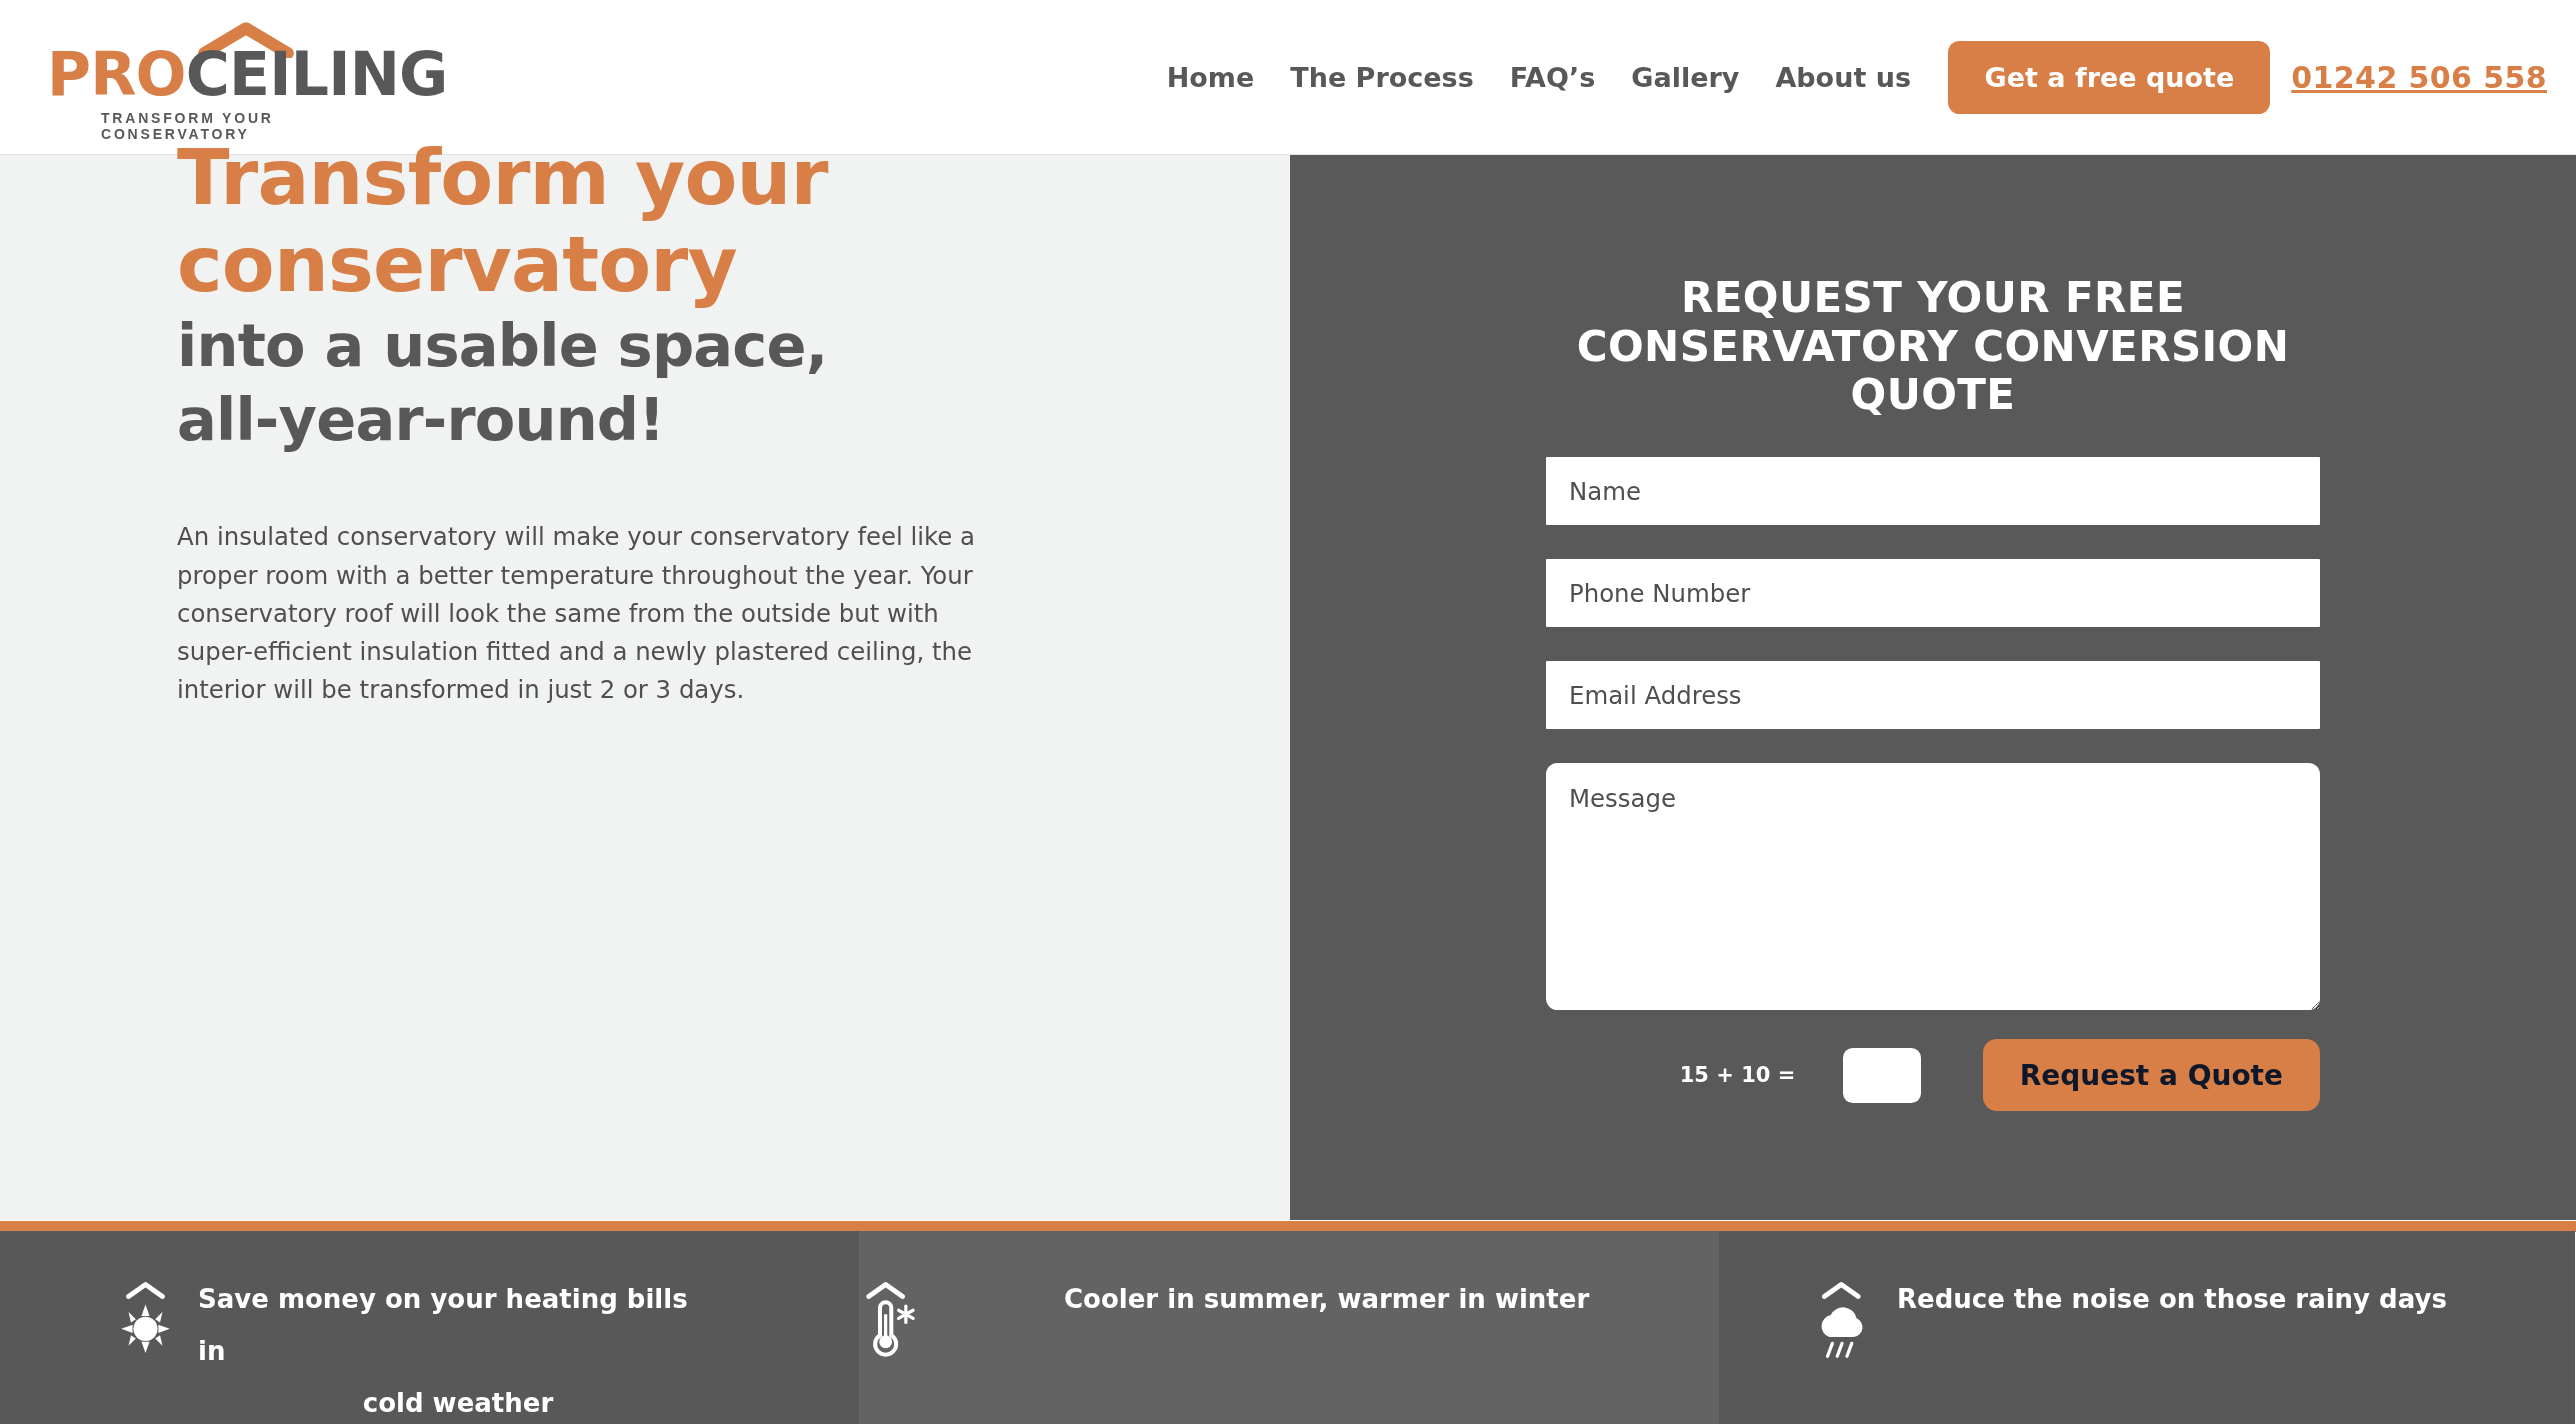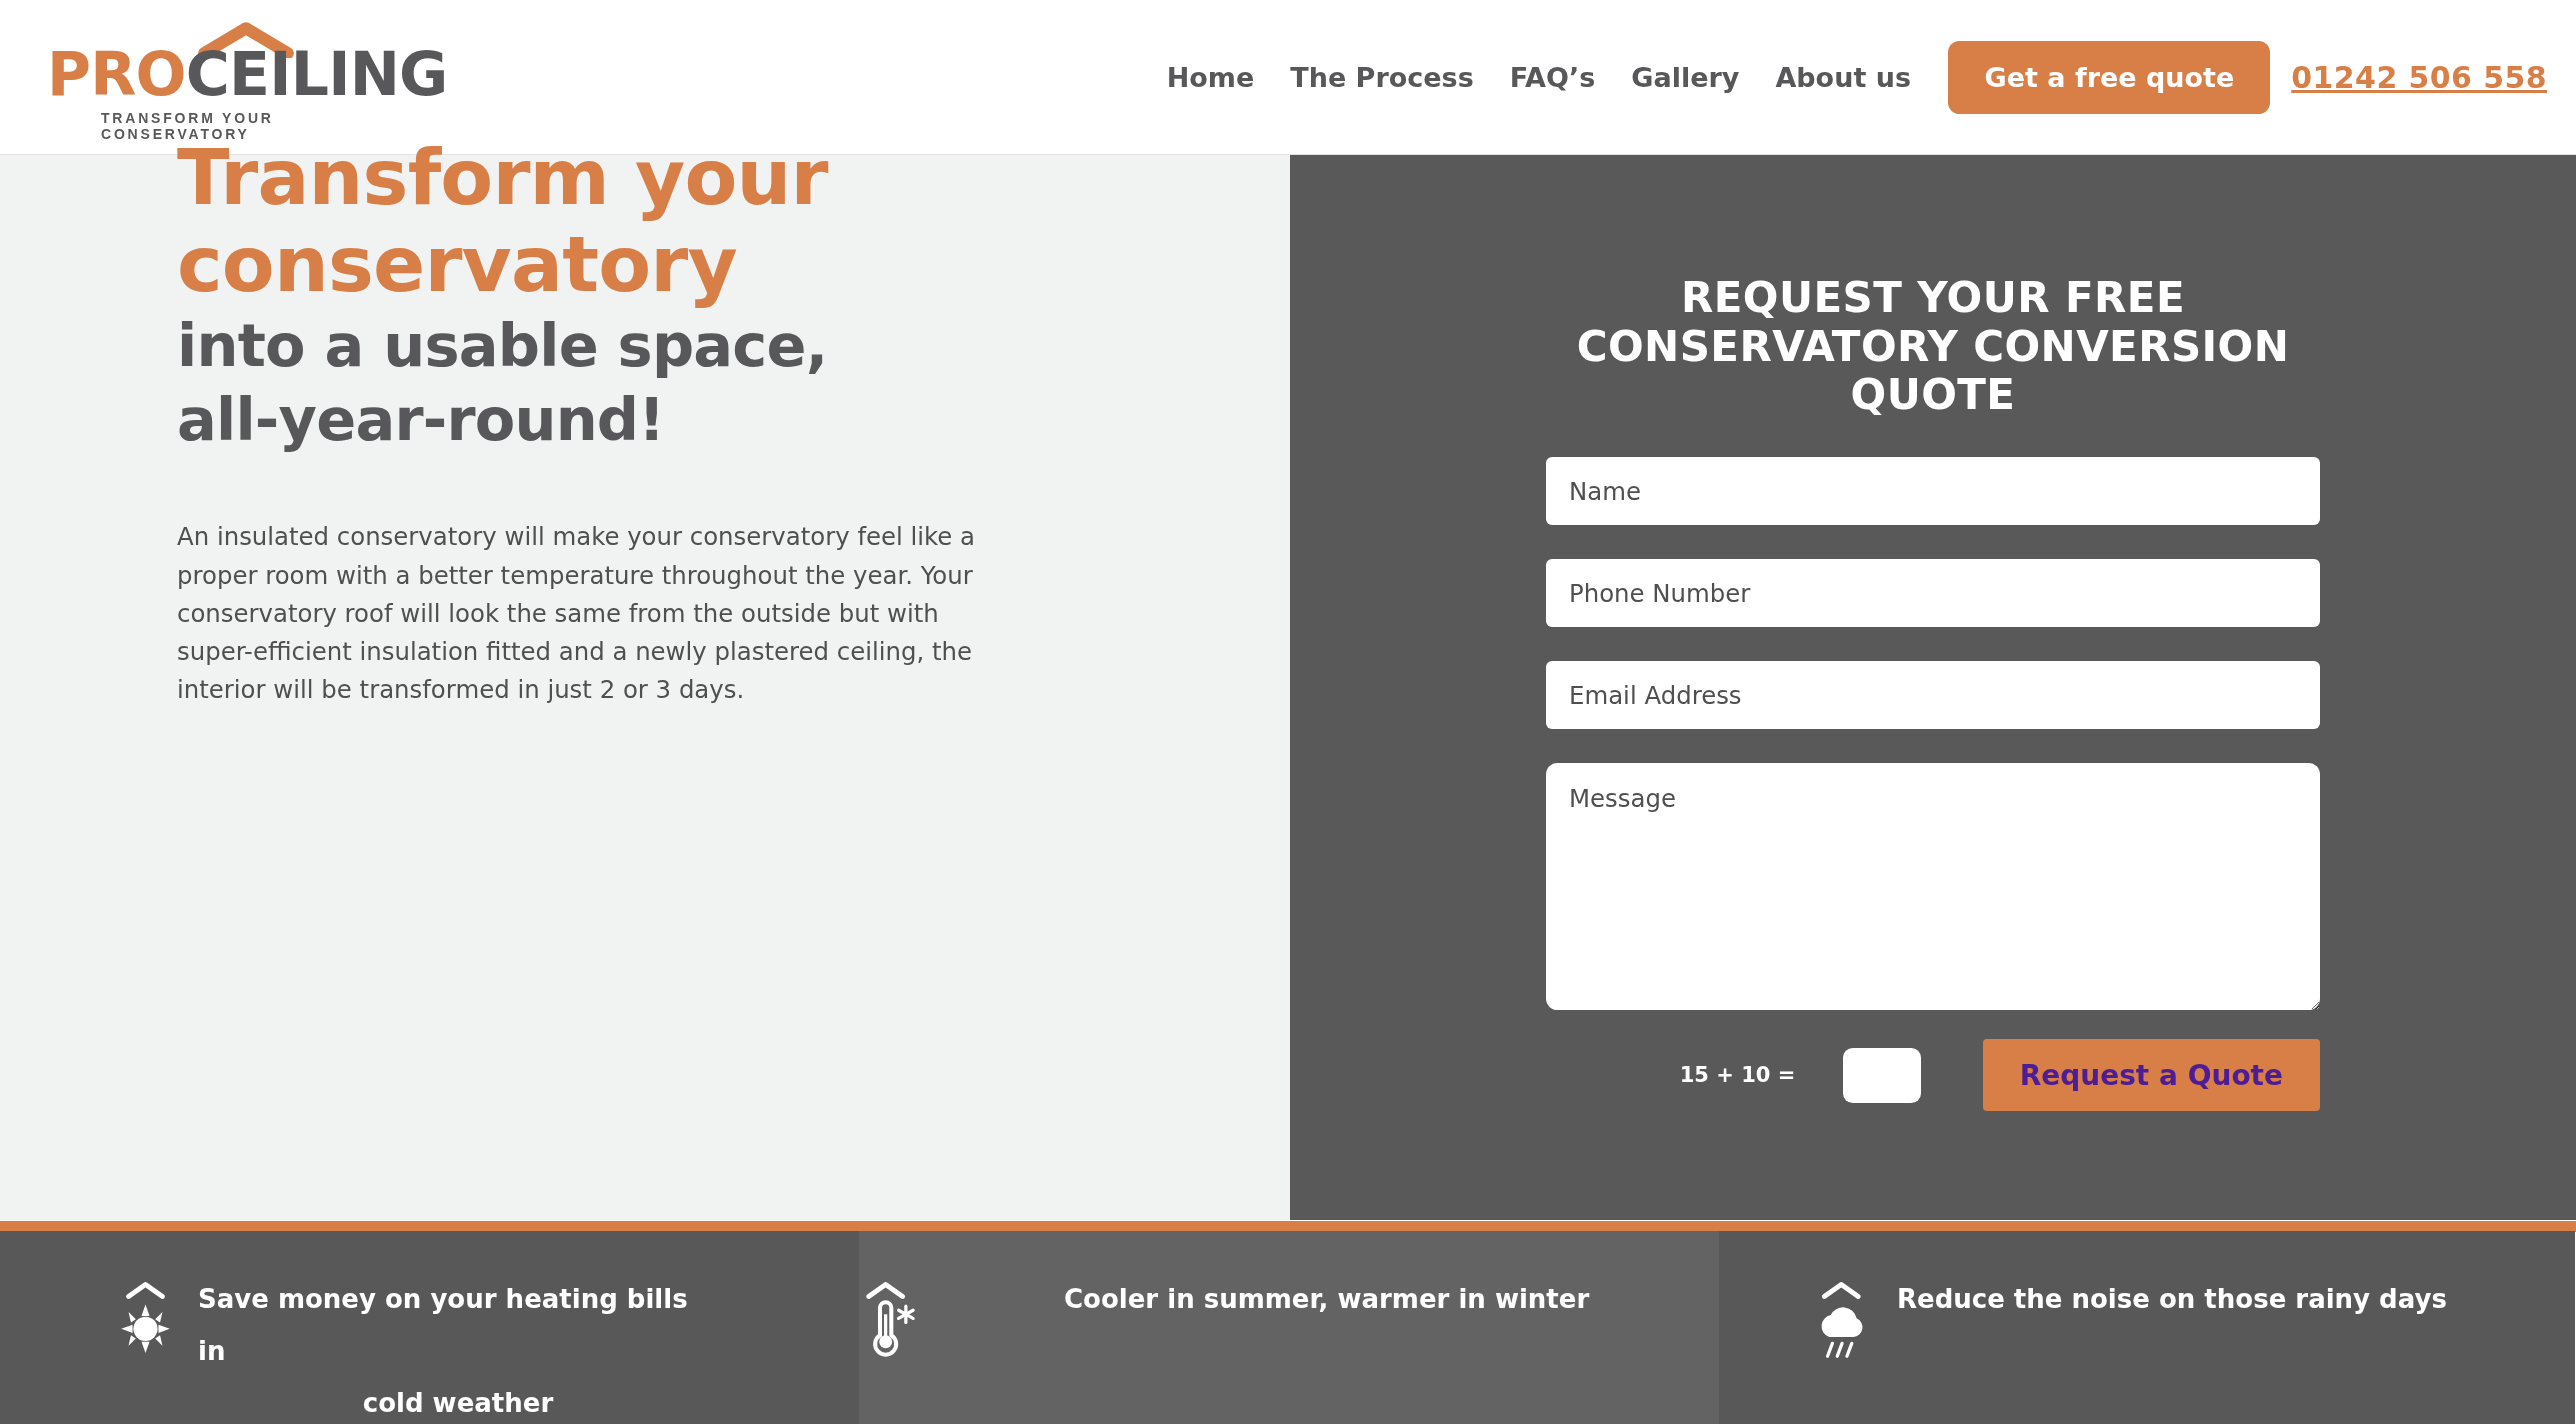--- a/index.html
+++ b/index.html
@@ -96,21 +96,21 @@
   .form-title {
     margin: 119px auto 0; width: 821px;
     color: #ffffff; text-align: center;
     font-size: 42px; line-height: 1.16; font-weight: 700;
     letter-spacing: 0.4px;
     font-family: "DejaVu Sans", sans-serif;
   }
   .form-fields { margin: 37px auto 0; width: 774px; }
   .f-input {
     display: block; width: 774px; height: 68px;
-    background: #ffffff; border: none; border-radius: 6px;
+    background: #ffffff; border: none; border-radius: 1px;
     font-size: 24.4px; color: #4f4f4f; padding: 0 23px;
     margin-bottom: 34px;
     font-family: "DejaVu Sans", sans-serif;
   }
   .f-input::placeholder { color: #4f4f4f; opacity: 1; }
   .f-textarea {
     display: block; width: 774px; height: 247px;
     background: #ffffff; border: none; border-radius: 11.4px;
     font-size: 24.4px; color: #a21caf; padding: 21px 23px;
     resize: both; overflow: auto;
@@ -125,22 +125,22 @@
     color: #ffffff; font-size: 21px; font-weight: 600; margin-right: 11.4px;
     font-family: "DejaVu Sans", sans-serif;
   }
   .captcha-input {
     width: 78px; height: 55px; background: #ffffff;
     border: none; border-radius: 9.8px;
     font-size: 21px; text-align: center; color: #4f4f4f;
     font-family: "DejaVu Sans", sans-serif;
   }
   .submit-btn {
-    margin-left: 26px; background: #d87f47; color: #4c1d95;
-    border: none; border-radius: 4px;
+    margin-left: 26px; background: #d87f47; color: #0f172a;
+    border: none; border-radius: 14px;
     font-size: 28px; font-weight: 700;
     padding: 19.5px 37px; cursor: pointer; white-space: nowrap;
     font-family: "DejaVu Sans", sans-serif;
   }
 
   
   .divider {
     position: absolute; left: 0; top: 1221px;
     width: 2576px; height: 10.6px; background: #d87f47;
   }

